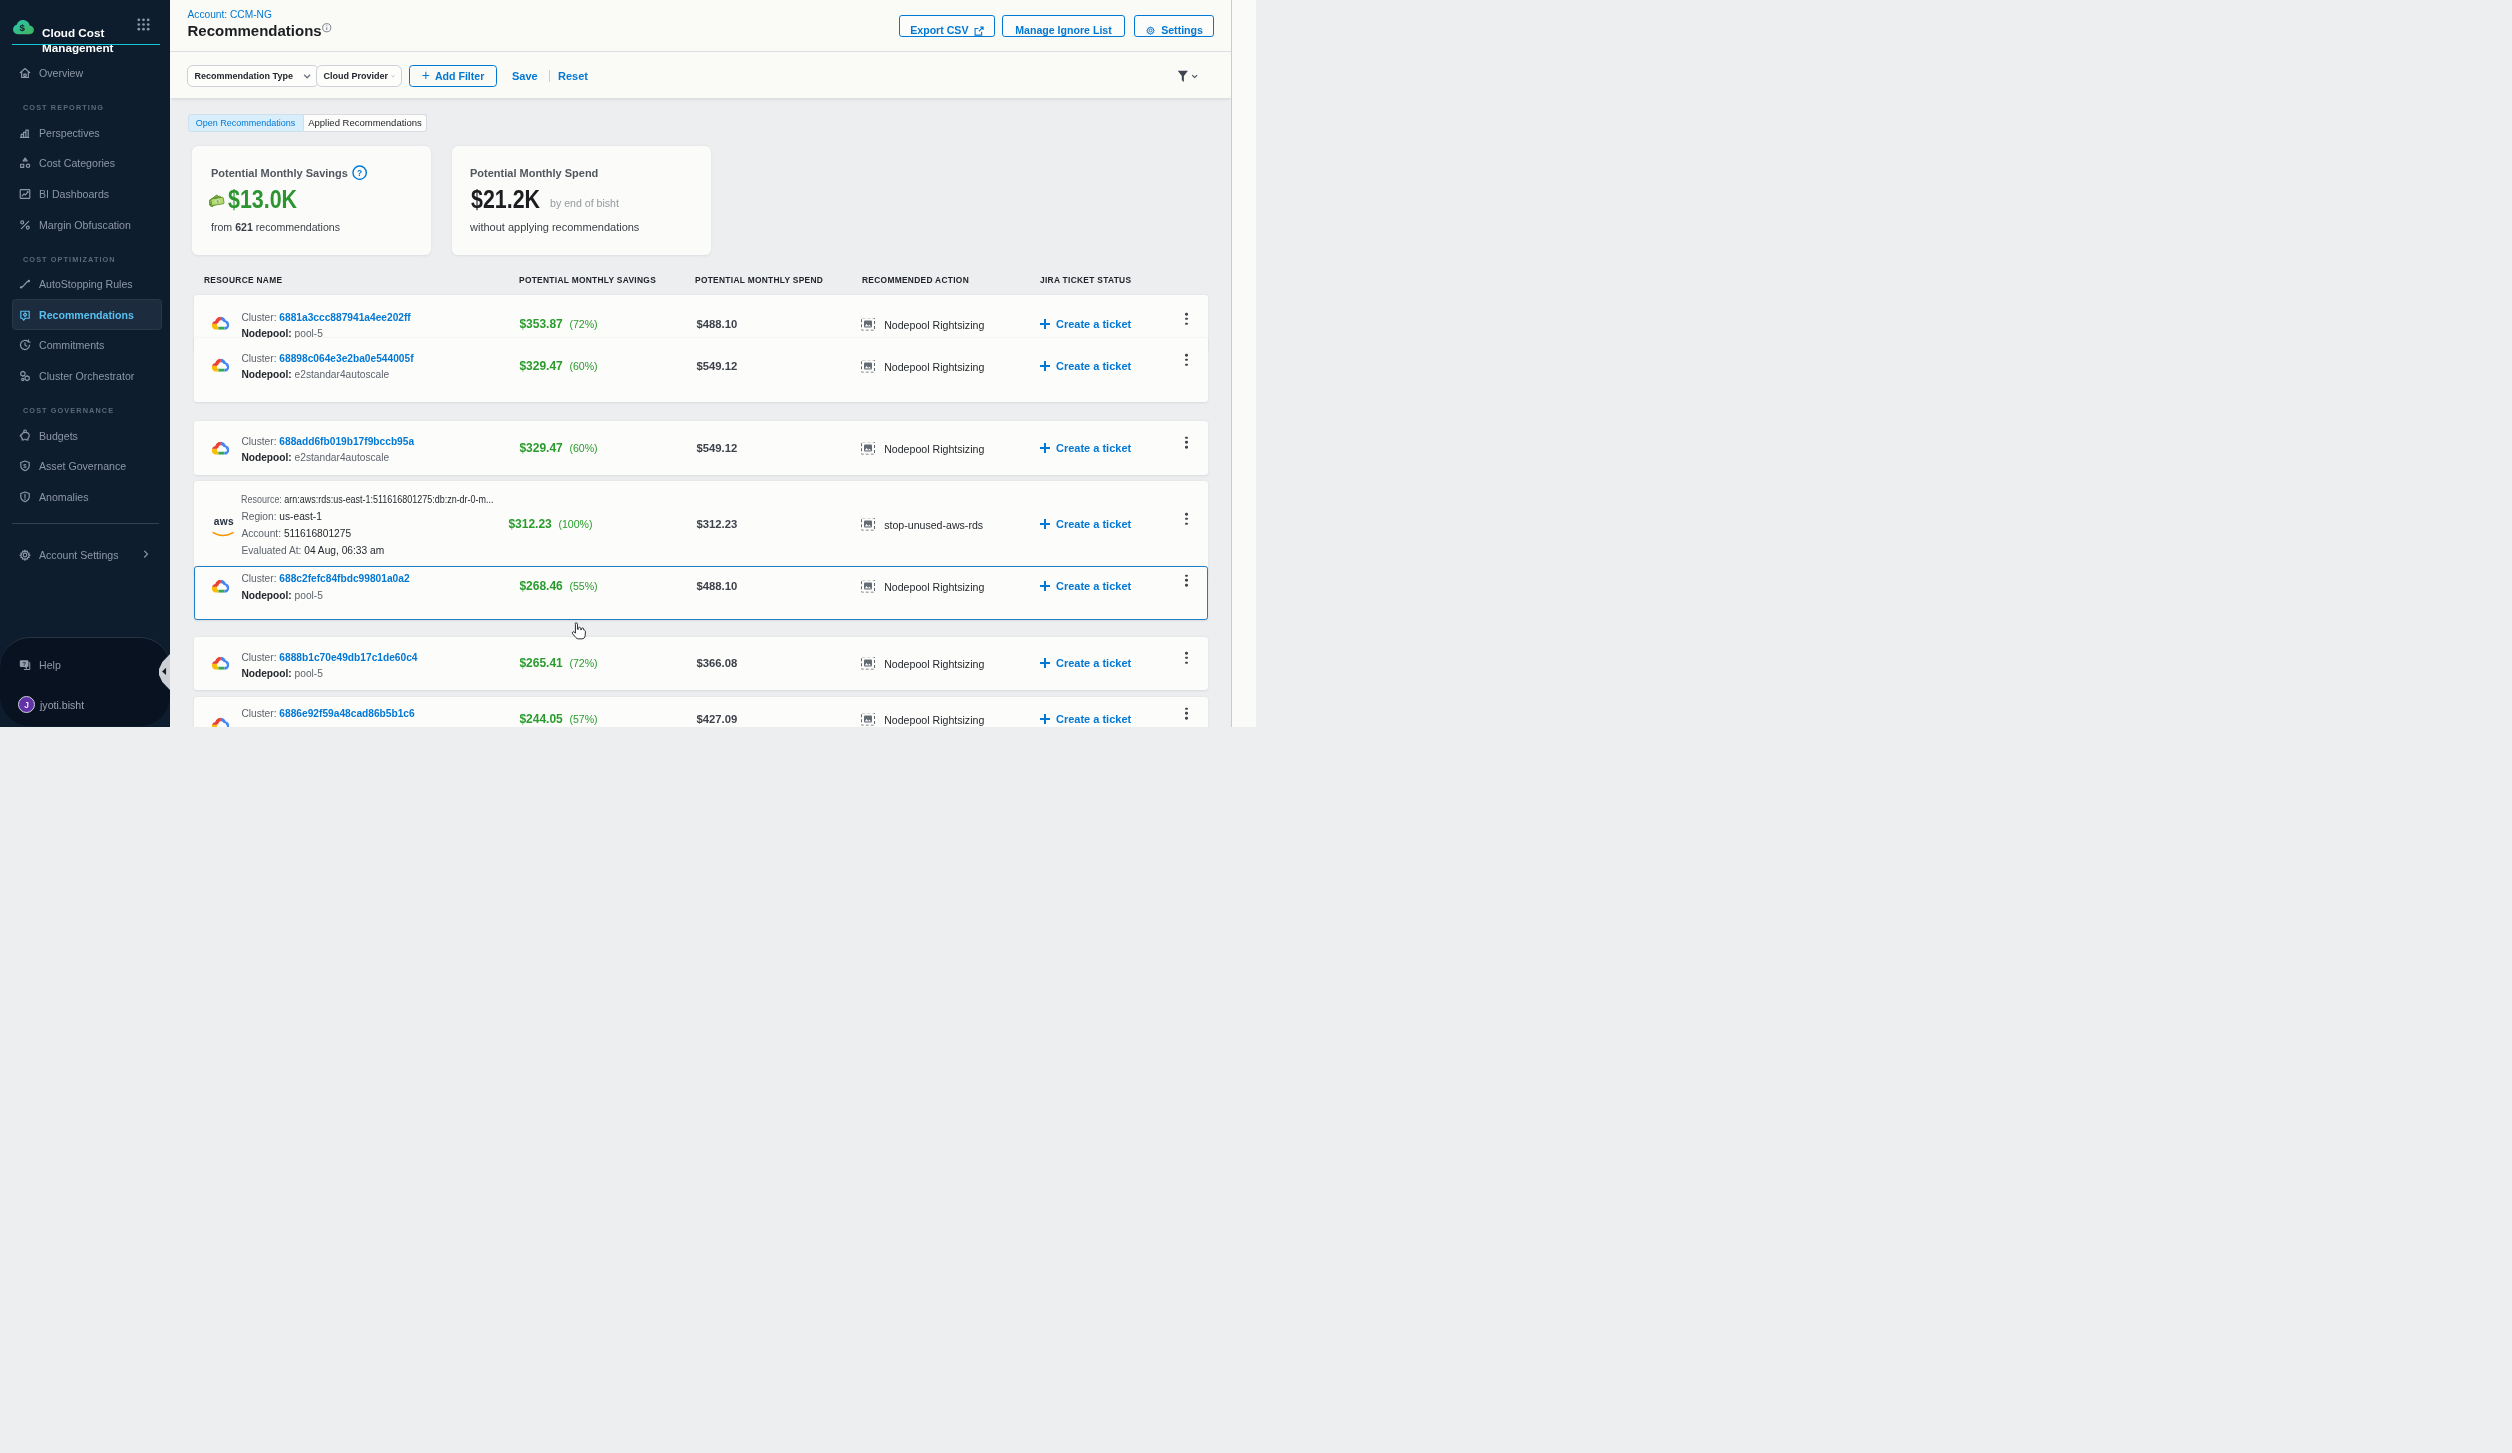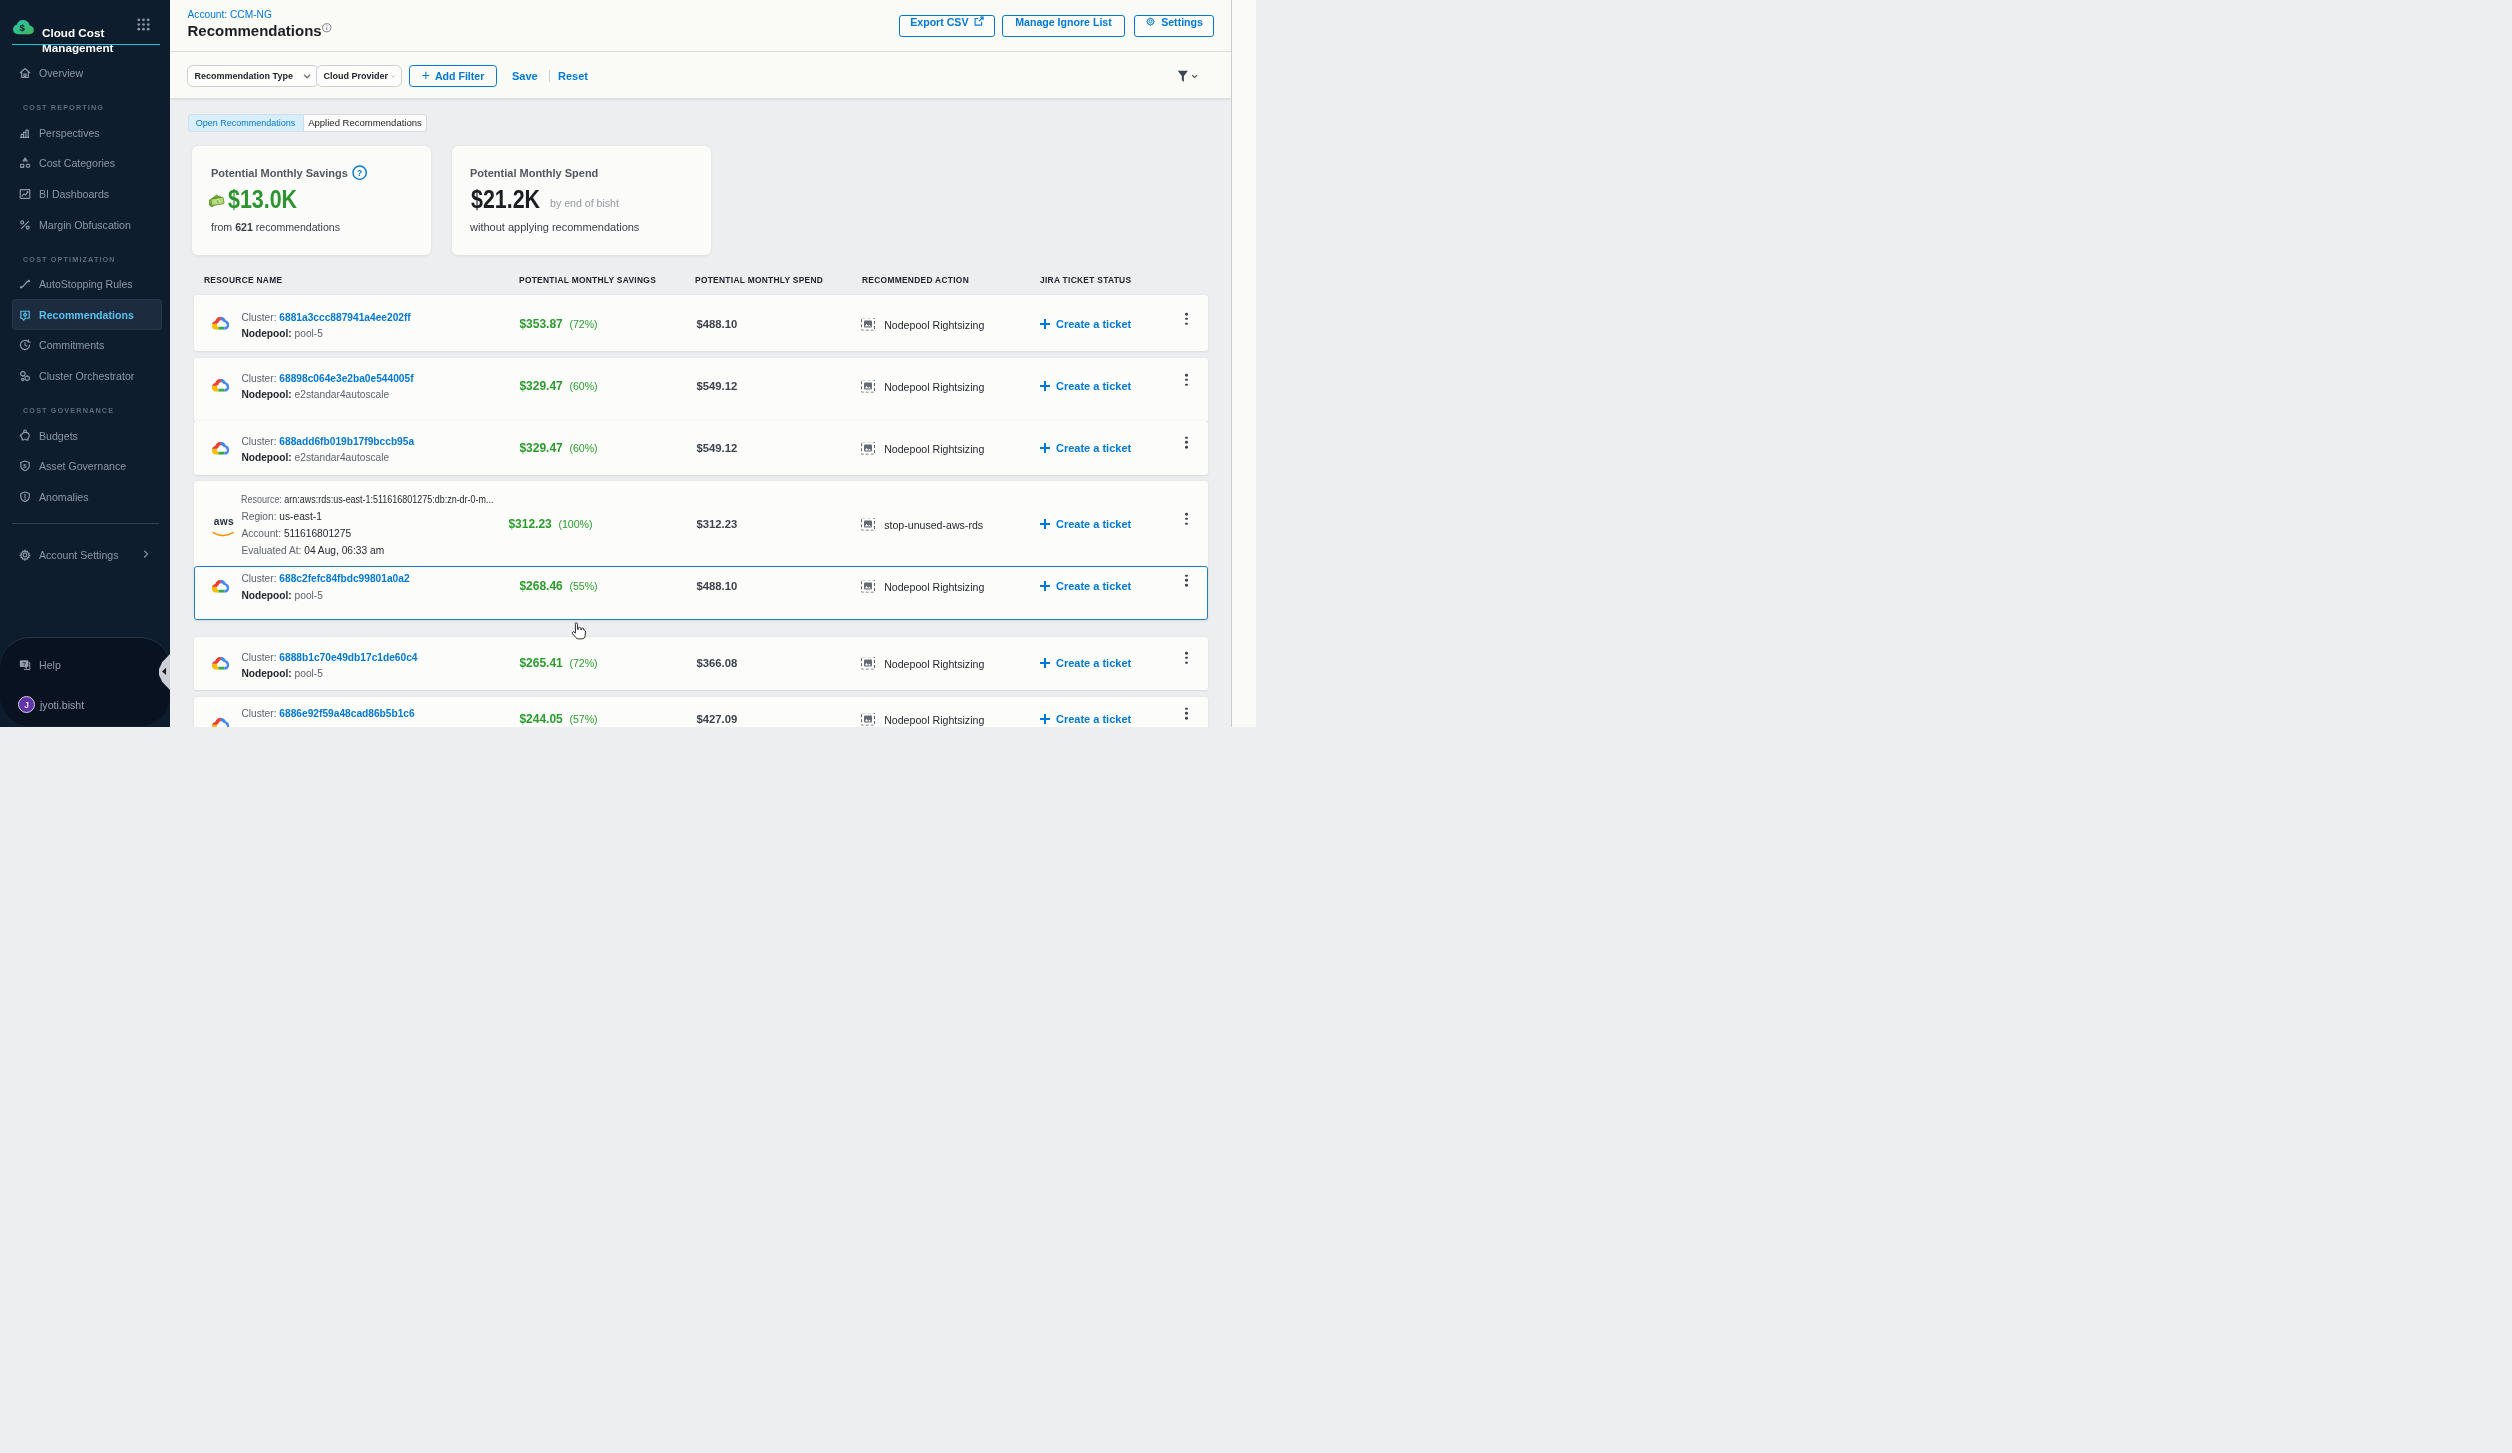--- a/index.html
+++ b/index.html
@@ -16,21 +16,21 @@
   .active-bg { position:absolute; left:12.4px; top:299px; width:150px; height:31px; background:#1c2b3e; border:0.7px solid #27384d; border-radius:3.6px; }
   .navitem.act .nlabel { color:#58c1f0; font-weight:bold; }
   svg.sic { stroke:#8d97a5; fill:none; stroke-width:1.7; stroke-linecap:round; stroke-linejoin:round; }
   svg.sic.blue { stroke:#58c1f0; }
   
   #main { position:absolute; left:170px; top:0; width:1061px; height:727px; background:#eceeef; }
   #hdr { position:absolute; left:0; top:0; width:1061px; height:52px; background:#fafaf7; border-bottom:0.7px solid #dcdee1; }
   #fbar { position:absolute; left:0; top:52px; width:1061px; height:47px; background:#fafaf7; border-bottom:0.7px solid #dcdee1; box-shadow:0 2.2px 2.9px -1.5px rgba(0,0,0,0.12); }
   #gutter { position:absolute; left:1231px; top:0; width:25px; height:727px; background:#fafaf8; border-left:0.7px solid #c9cbce; z-index:6; }
   .blue { color:#0278d5; }
-  .btn { position:absolute; top:15px; height:22px; border:1.1px solid #0278d5; border-radius:2.9px; background:rgba(255,255,255,0.4); color:#0278d5; font-weight:bold; font-size:10.6px; display:flex; align-items:flex-start; justify-content:center; gap:5.1px; }
+  .btn { position:absolute; top:15px; height:22px; border:1.1px solid #0278d5; border-radius:2.9px; background:rgba(255,255,255,0.4); color:#0278d5; font-weight:bold; font-size:10.6px; display:flex; align-items:flex-end; justify-content:center; gap:5.1px; }
   .dd { position:absolute; top:65px; height:22px; border:0.7px solid #cdd0d6; border-radius:5.8px; background:#fdfdfb; display:flex; align-items:center; justify-content:space-between; padding:0 5.8px 0 6.6px; font-size:9px; font-weight:bold; color:#22262c; white-space:nowrap; gap:2.9px; }
   .tab { position:absolute; top:114px; height:17.5px; display:flex; align-items:center; justify-content:center; font-size:9.5px; white-space:nowrap; }
   .card { position:absolute; top:146px; height:109px; background:#fbfcf9; border-radius:5.8px; box-shadow:0 0.7px 2.9px rgba(40,41,61,0.08); }
   .th { position:absolute; font-size:8.4px; font-weight:bold; letter-spacing:0.3px; color:#20242a; transform:translateY(-50%); white-space:nowrap; }
   .row { position:absolute; left:24.4px; width:1014px; background:#fcfcfa; border-radius:2.9px; box-shadow:0 0.7px 2.2px rgba(40,41,61,0.10); }
   .rtxt { position:absolute; transform:translateY(-50%); white-space:nowrap; font-size:10.2px; color:#5d646e; }
   .rtxt b.id { color:#0278d5; font-weight:bold; }
   .rtxt b.dk { color:#24282e; }
   .sav { position:absolute; transform:translateY(-50%); white-space:nowrap; font-size:12px; font-weight:bold; color:#2a9c2d; }
   .sav span { font-size:10.6px; font-weight:normal; margin-left:6.6px; }
@@ -155,21 +155,21 @@
     <div class="spend" style="left:502px;top:29px">$488.10</div>
     <div class="action" style="left:667px;top:29px"><span class="dashicon"></span>Nodepool Rightsizing</div>
     <div class="ticket" style="left:846px;top:29px"><span class="pl"></span>Create a ticket</div>
     <div class="kebab" style="top:25px">
         <i></i>
         <i></i>
         <i></i>
       </div>
   </div>
 
-  <div class="row" style="top:358px;height:64px">
+  <div class="row" style="top:338px;height:64px">
     <svg class="abs gcp" style="left:17px;top:17.5px" width="19" height="19" viewBox="0 0 48 40">
         <use href="#gcplogo"></use>
       </svg>
     <div class="rtxt" style="left:47px;top:20.4px">Cluster: <b class="id">68898c064e3e2ba0e544005f</b></div>
     <div class="rtxt" style="left:47px;top:36px"><b class="dk">Nodepool:</b> e2standar4autoscale</div>
     <div class="sav" style="left:325px;top:28px">$329.47<span>(60%)</span></div>
     <div class="spend" style="left:502px;top:28px">$549.12</div>
     <div class="action" style="left:667px;top:28px"><span class="dashicon"></span>Nodepool Rightsizing</div>
     <div class="ticket" style="left:846px;top:28px"><span class="pl"></span>Create a ticket</div>
     <div class="kebab" style="top:23px">

